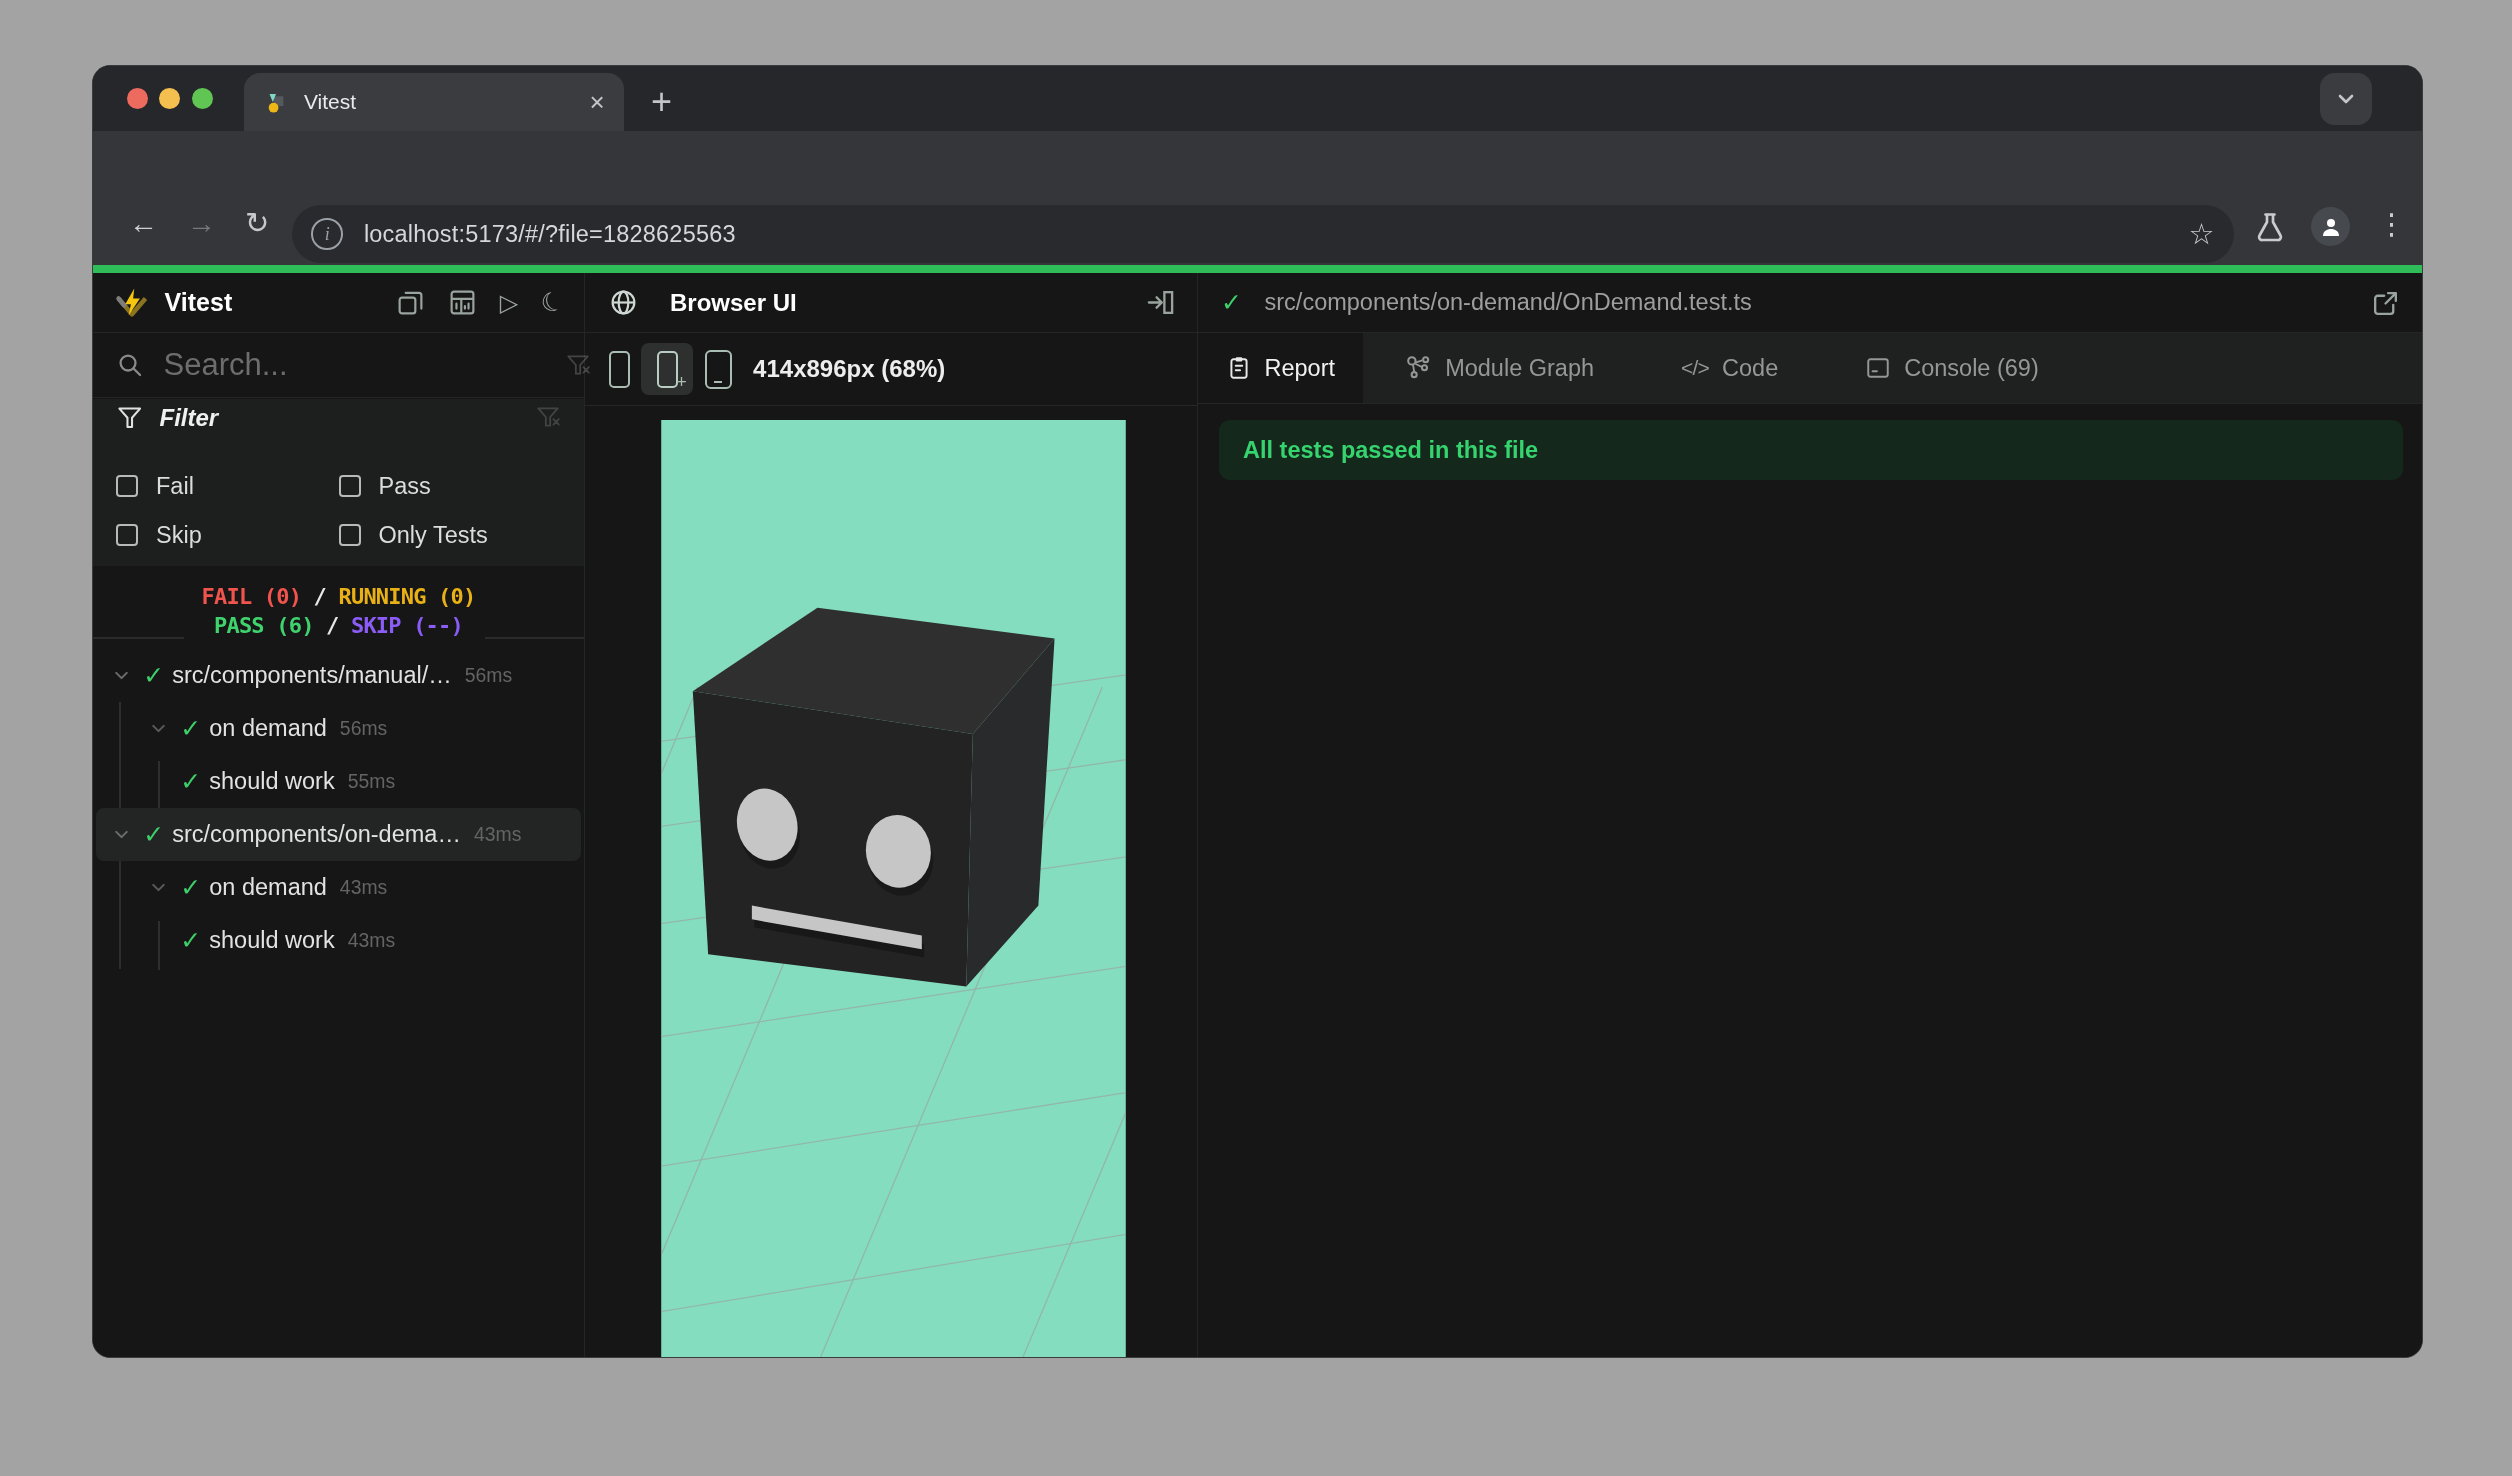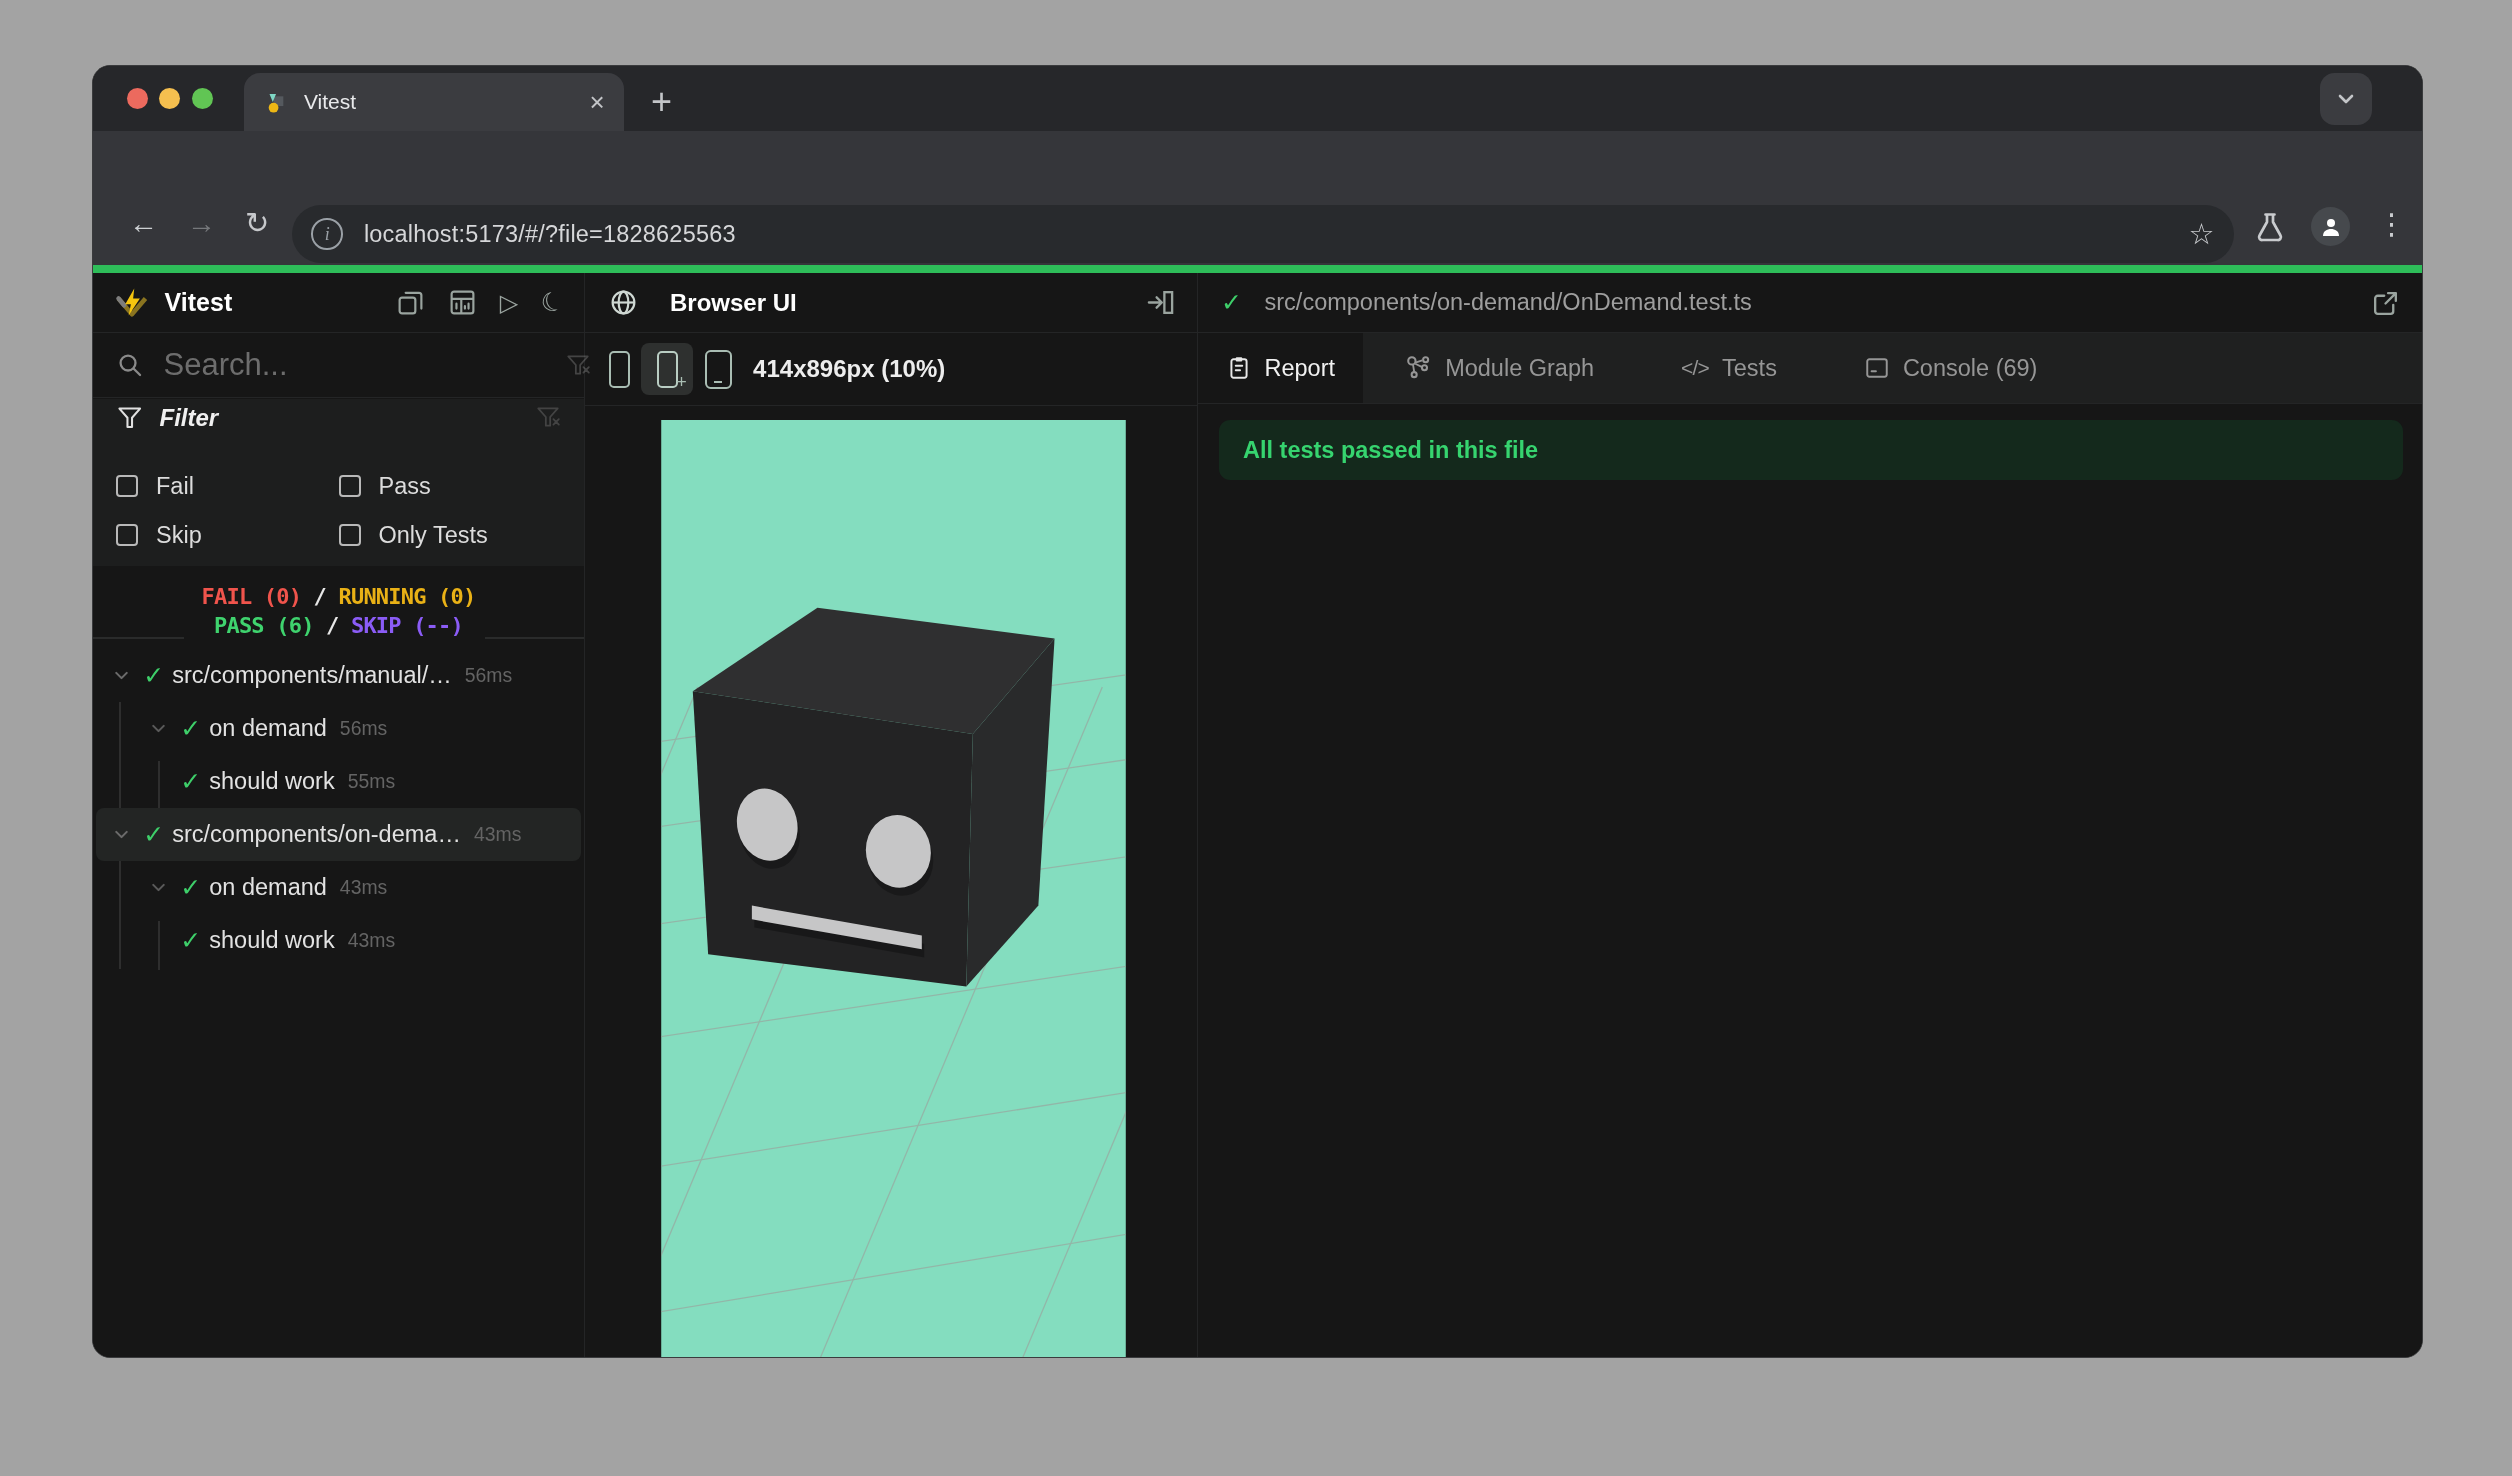--- a/index.html
+++ b/index.html
@@ -319,21 +319,21 @@
           </span>
         </div>
 
         <div class="devbar">
           <span class="phone"></span>
           <span class="dev-sel">
             <span class="phone" style="border-color:#b9cdc3"></span>
             <span class="plus-mini">+</span>
           </span>
           <span class="tablet"></span>
-          <span class="size-label">414x896px (10%)</span>
+          <span class="size-label">414x896px (68%)</span>
         </div>
 
         <div class="viewport">
           <svg width="465" height="989" viewBox="0 0 574 1222">
             <rect x="0" y="0" width="574" height="1222" fill="#84ddbf"></rect>
             <g stroke="#9e9896" stroke-width="1.6" opacity="0.55">
               <line x1="-20" y1="400" x2="594" y2="312"></line>
               <line x1="-20" y1="505" x2="594" y2="417"></line>
               <line x1="-20" y1="625" x2="594" y2="537"></line>
               <line x1="-20" y1="765" x2="594" y2="672"></line>
@@ -387,21 +387,21 @@
                 <circle cx="6" cy="6" r="3.2" fill="none" stroke="#969696" stroke-width="1.8"></circle>
                 <circle cx="18" cy="5" r="2.2" fill="none" stroke="#969696" stroke-width="1.8"></circle>
                 <circle cx="17" cy="12" r="2.2" fill="none" stroke="#969696" stroke-width="1.8"></circle>
                 <circle cx="8" cy="18" r="2.2" fill="none" stroke="#969696" stroke-width="1.8"></circle>
                 <path d="M9 7.5l6-2M9 8.5l6 3M7 9.2l1 6.3" stroke="#969696" stroke-width="1.6"></path>
               </svg>
             <span>Module Graph</span>
           </span>
           <span class="rtab" style="margin-left:32px">
             <span style="font-size:21px;letter-spacing:-0.8px">&lt;/&gt;</span>
-            <span>Tests</span>
+            <span>Code</span>
           </span>
           <span class="rtab" style="margin-left:32px">
             <svg width="26" height="26" viewBox="0 0 24 24">
                 <rect x="3" y="4" width="18" height="16" rx="2" fill="none" stroke="#969696" stroke-width="1.8"></rect>
                 <path d="M7 15h4" stroke="#969696" stroke-width="1.8" stroke-linecap="round"></path>
               </svg>
             <span>Console (69)</span>
           </span>
         </div>
 

